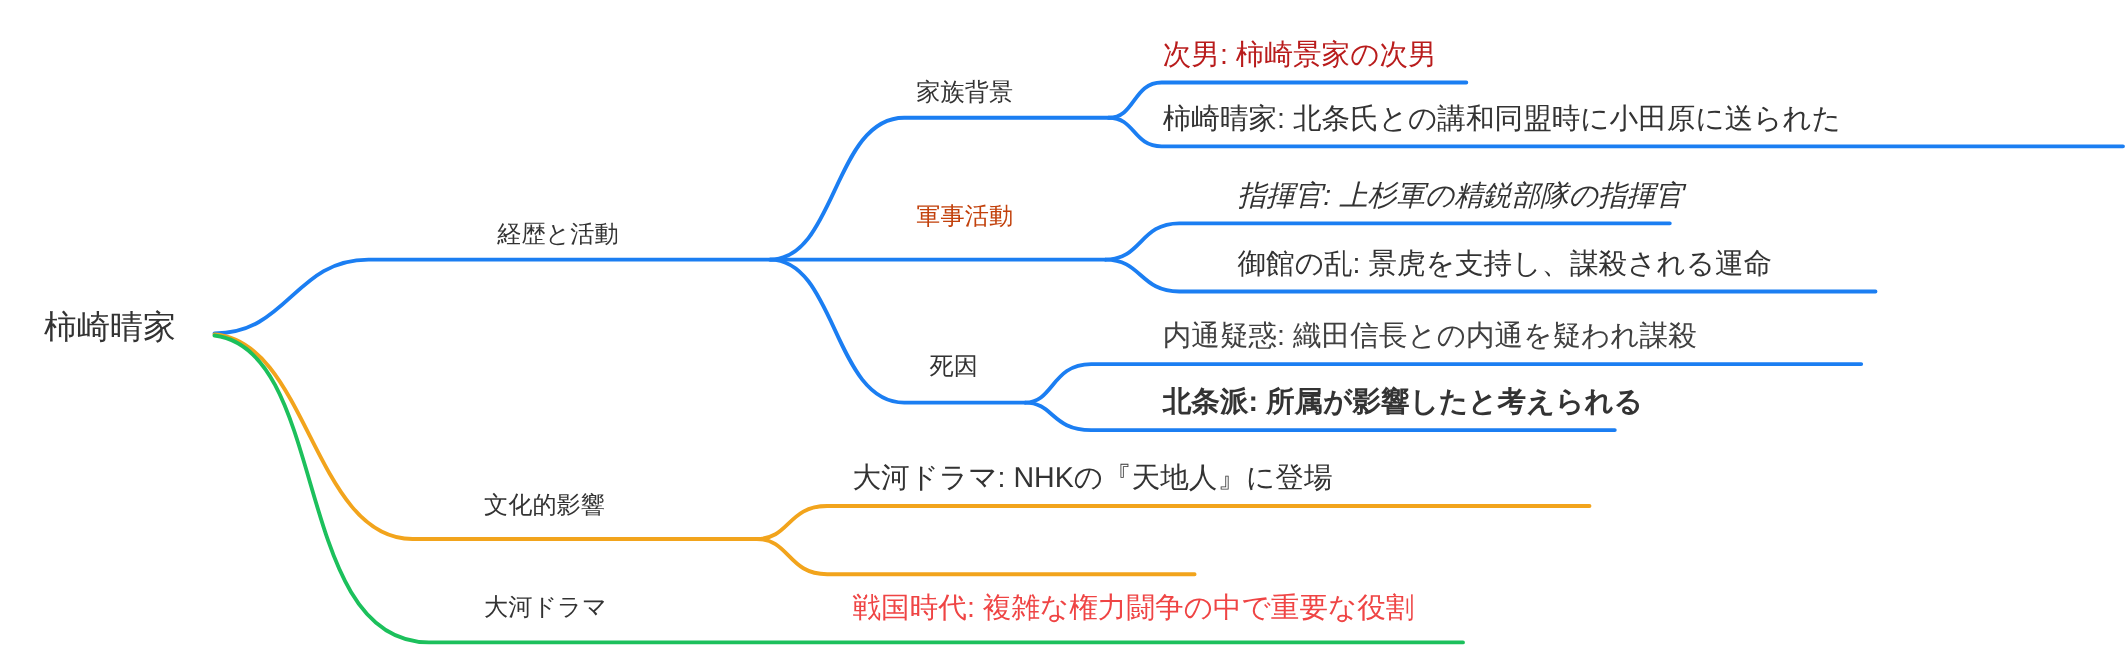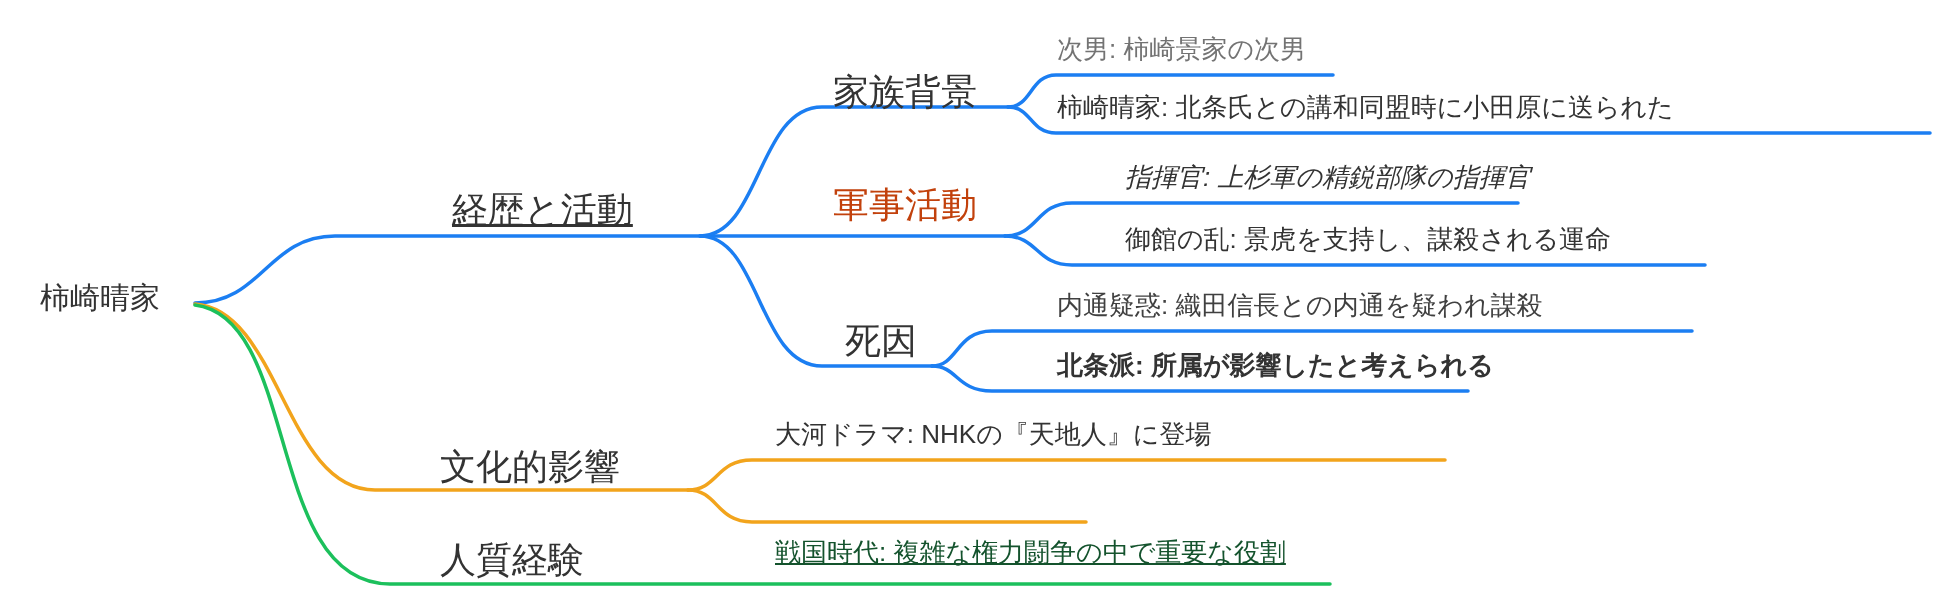--- a/index.html
+++ b/index.html
@@ -13,21 +13,21 @@
   .links{position:absolute;left:0;top:0;}
   .links path{fill:none;stroke-width:3.5;stroke-linecap:round;}
   .node{
     position:absolute;
     white-space:nowrap;
     color:#333333;
     line-height:1.15;
     cursor:pointer;
   }
   .fs-root{font-size:30px;}
-  .fs-l1{font-size:36px;}
+  .fs-l1{font-size:22px;}
   .fs-leaf{font-size:26px;}
 </style>
 </head>
 <body>
 
 <div class="canvas">
 
   <svg class="links" width="1934" height="608" viewBox="0 0 1934 608">
 
     <path d="M195,303 C262,303 268,236 335,236 L1005,236" stroke="#1b7ef2"></path>
@@ -42,33 +42,33 @@
 
     <path d="M195,304 C280,310 285,490 375,490 L688,490" stroke="#f2a41c"></path>
     <path d="M688,490 C718,490 716,460 752,460 L1445,460" stroke="#f2a41c"></path>
     <path d="M688,490 C718,490 716,522 752,522 L1086,522" stroke="#f2a41c"></path>
 
     <path d="M195,305 C300,318 265,584 390,584 L1330,584" stroke="#1cc05c"></path>
   </svg>
 
   <div class="node fs-root" style="left: 40px; top: 281px; color: rgb(51, 51, 51);">柿崎晴家</div>
 
-  <div class="node fs-l1" style="left: 452px; top: 189px; color: rgb(51, 51, 51); text-decoration: underline;">経歴と活動</div>
+  <div class="node fs-l1" style="left: 452px; top: 200px; color: rgb(51, 51, 51);">経歴と活動</div>
 
   <div class="node fs-l1" style="left: 833px; top: 71px; color: rgb(51, 51, 51);">家族背景</div>
-  <div class="node fs-leaf" style="left: 1057px; top: 35px; color: #737373;">次男: 柿崎景家の次男</div>
+  <div class="node fs-leaf" style="left: 1057px; top: 35px; color: #b91c1c;">次男: 柿崎景家の次男</div>
   <div class="node fs-leaf" style="left: 1057px; top: 93px; color: rgb(51, 51, 51);">柿崎晴家: 北条氏との講和同盟時に小田原に送られた</div>
 
   <div class="node fs-l1" style="left: 833px; top: 184px; color: #c2410c;">軍事活動</div>
   <div class="node fs-leaf" style="left: 1125px; top: 163px; color: rgb(51, 51, 51); font-style: italic;">指揮官: 上杉軍の精鋭部隊の指揮官</div>
   <div class="node fs-leaf" style="left: 1125px; top: 225px; color: rgb(51, 51, 51);">御館の乱: 景虎を支持し、謀殺される運命</div>
 
   <div class="node fs-l1" style="left: 845px; top: 320px; color: rgb(51, 51, 51);">死因</div>
   <div class="node fs-leaf" style="left: 1057px; top: 291px; color: #404040;">内通疑惑: 織田信長との内通を疑われ謀殺</div>
   <div class="node fs-leaf" style="left: 1057px; top: 351px; color: rgb(51, 51, 51); font-weight: bold;">北条派: 所属が影響したと考えられる</div>
 
   <div class="node fs-l1" style="left: 440px; top: 446px; color: rgb(51, 51, 51);">文化的影響</div>
   <div class="node fs-leaf" style="left: 775px; top: 420px; color: rgb(51, 51, 51);">大河ドラマ: NHKの『天地人』に登場</div>
 
-  <div class="node fs-l1" style="left: 440px; top: 539px; color: rgb(51, 51, 51);">人質経験</div>
-  <div class="node fs-leaf" style="left: 775px; top: 538px; color: #14532d; text-decoration: underline;">戦国時代: 複雑な権力闘争の中で重要な役割</div>
+  <div class="node fs-l1" style="left: 440px; top: 539px; color: rgb(51, 51, 51);">大河ドラマ</div>
+  <div class="node fs-leaf" style="left: 775px; top: 538px; color: #ef4444;">戦国時代: 複雑な権力闘争の中で重要な役割</div>
 
 </div>
 
 </body></html>

